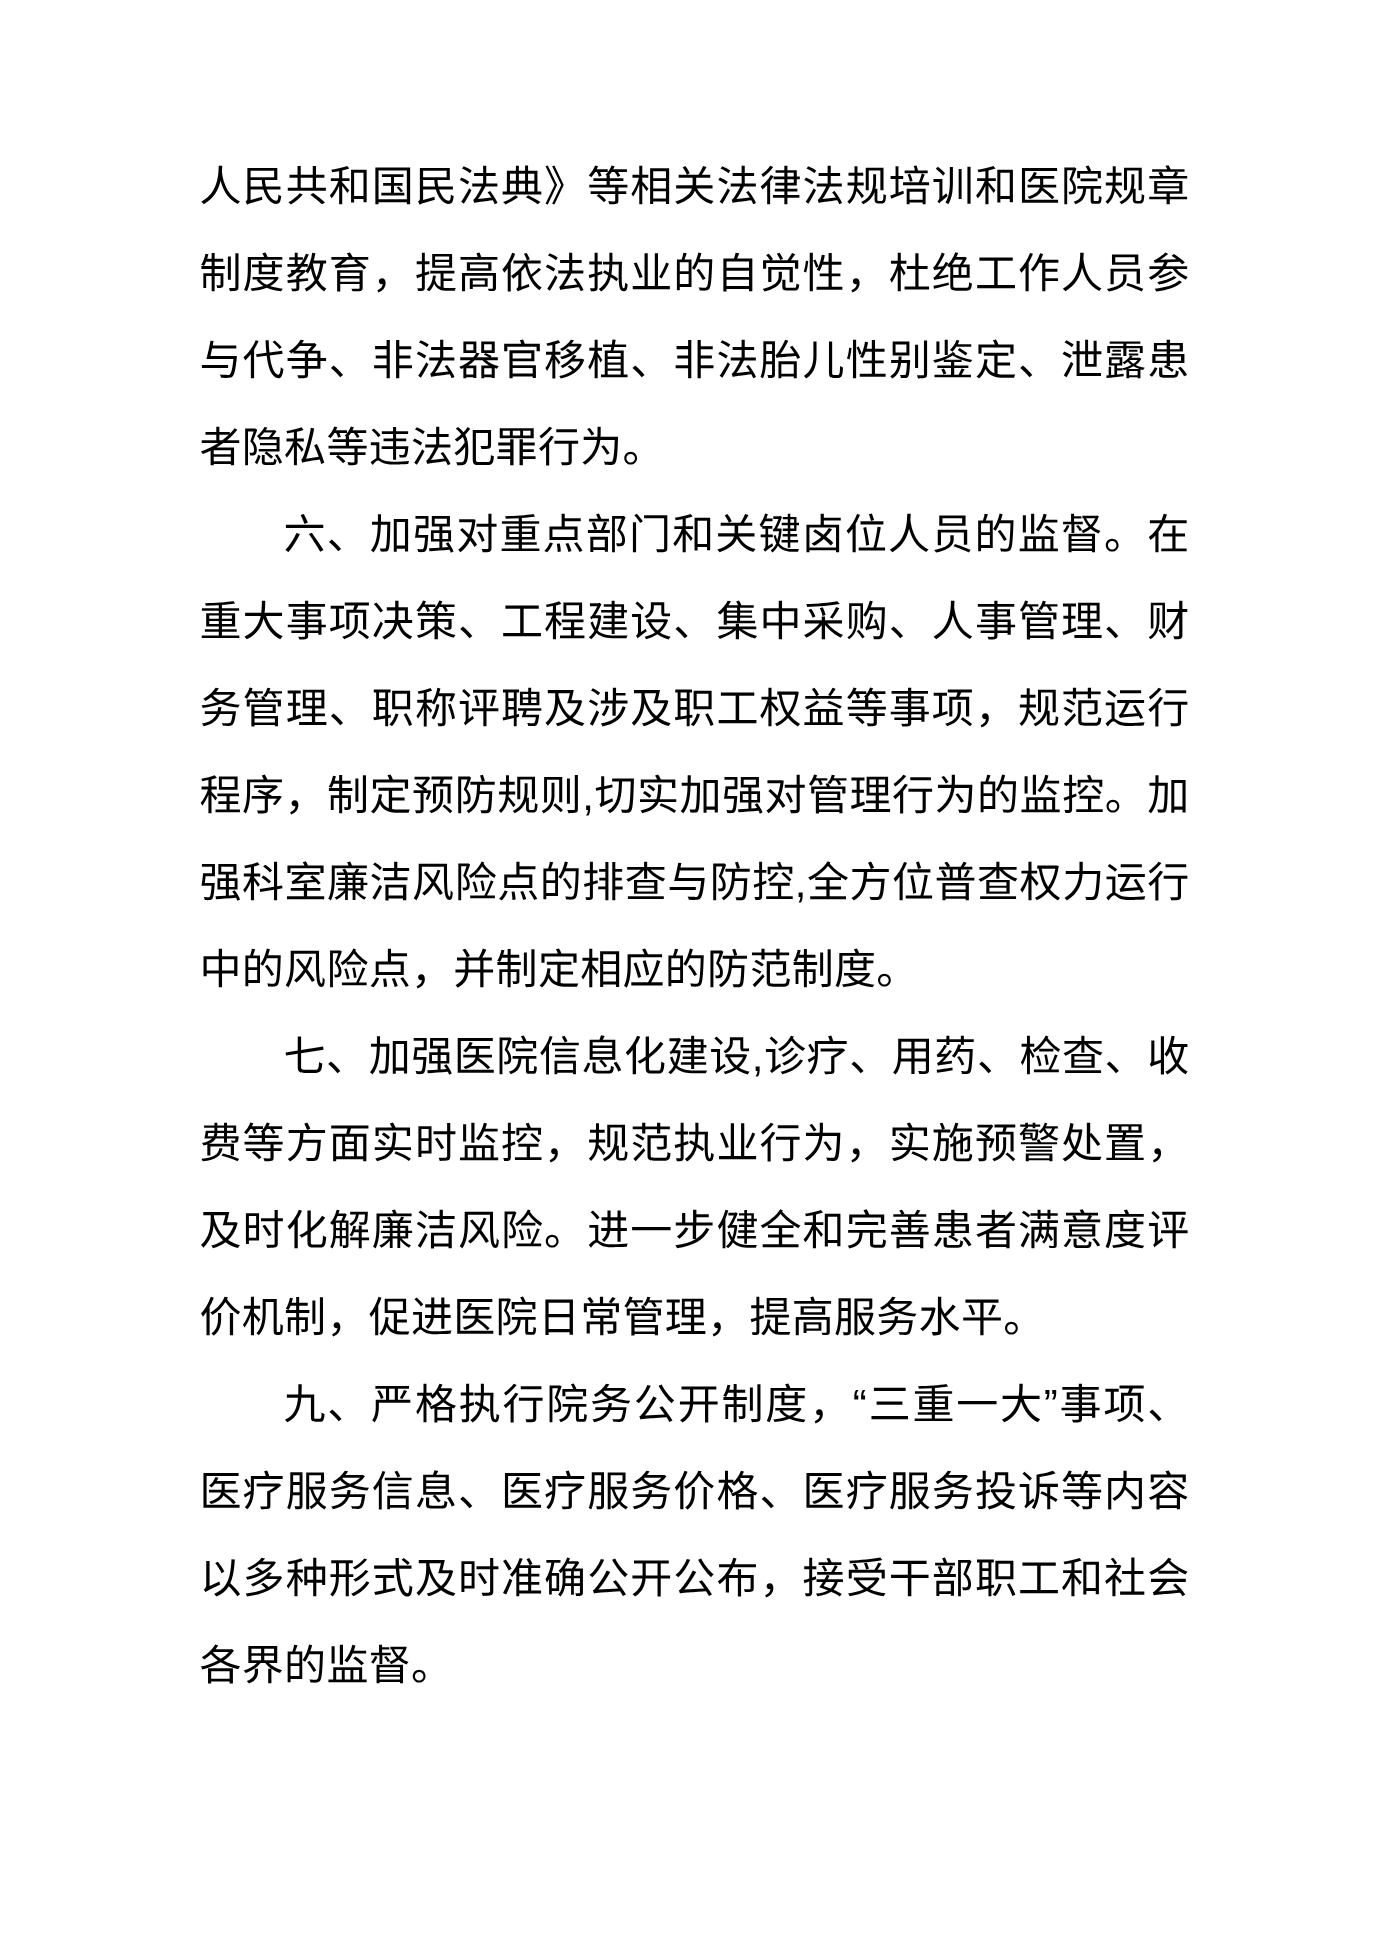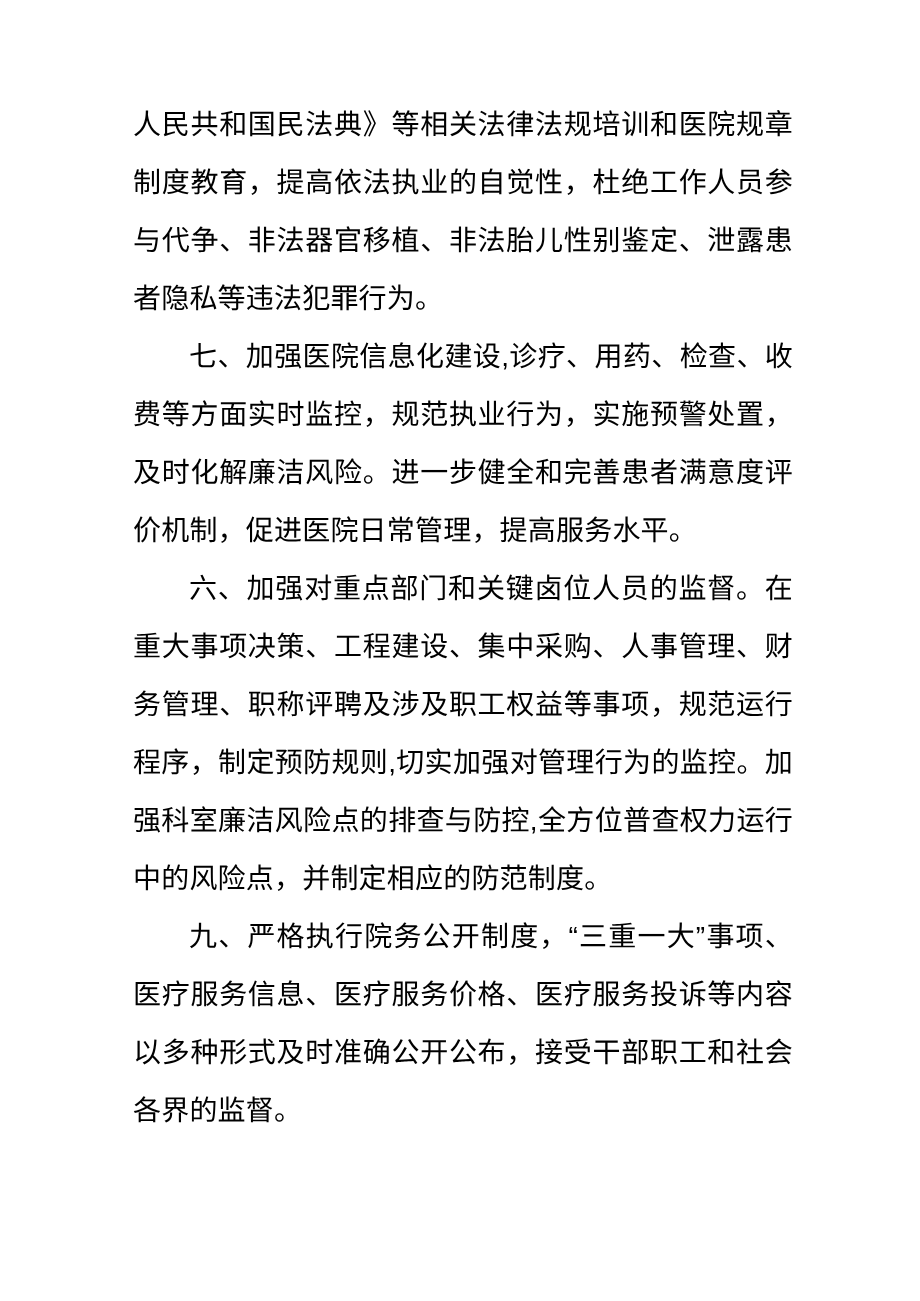--- a/index.html
+++ b/index.html
@@ -49,21 +49,21 @@
   }
 </style>
 </head>
 <body>
 
 <div class="page">
   <div class="doc-body">
 
     <p class="para no-indent">人民共和国民法典》等相关法律法规培训和医院规章制度教育，提高依法执业的自觉性，杜绝工作人员参与代争、非法器官移植、非法胎儿性别鉴定、泄露患者隐私等违法犯罪行为。</p>
 
+    <p class="para">六、加强对重点部门和关键卤位人员的监督。在重大事项决策、工程建设、集中采购、人事管理、财务管理、职称评聘及涉及职工权益等事项，规范运行程序，制定预防规则,切实加强对管理行为的监控。加强科室廉洁风险点的排查与防控,全方位普查权力运行中的风险点，并制定相应的防范制度。</p>
+
     <p class="para">七、加强医院信息化建设,诊疗、用药、检查、收费等方面实时监控，规范执业行为，实施预警处置，及时化解廉洁风险。进一步健全和完善患者满意度评价机制，促进医院日常管理，提高服务水平。</p>
-
-    <p class="para">六、加强对重点部门和关键卤位人员的监督。在重大事项决策、工程建设、集中采购、人事管理、财务管理、职称评聘及涉及职工权益等事项，规范运行程序，制定预防规则,切实加强对管理行为的监控。加强科室廉洁风险点的排查与防控,全方位普查权力运行中的风险点，并制定相应的防范制度。</p>
 
 
     <p class="para">九、严格执行院务公开制度，“三重一大”事项、医疗服务信息、医疗服务价格、医疗服务投诉等内容以多种形式及时准确公开公布，接受干部职工和社会各界的监督。</p>
 
   </div>
 </div>
 
 </body></html>

